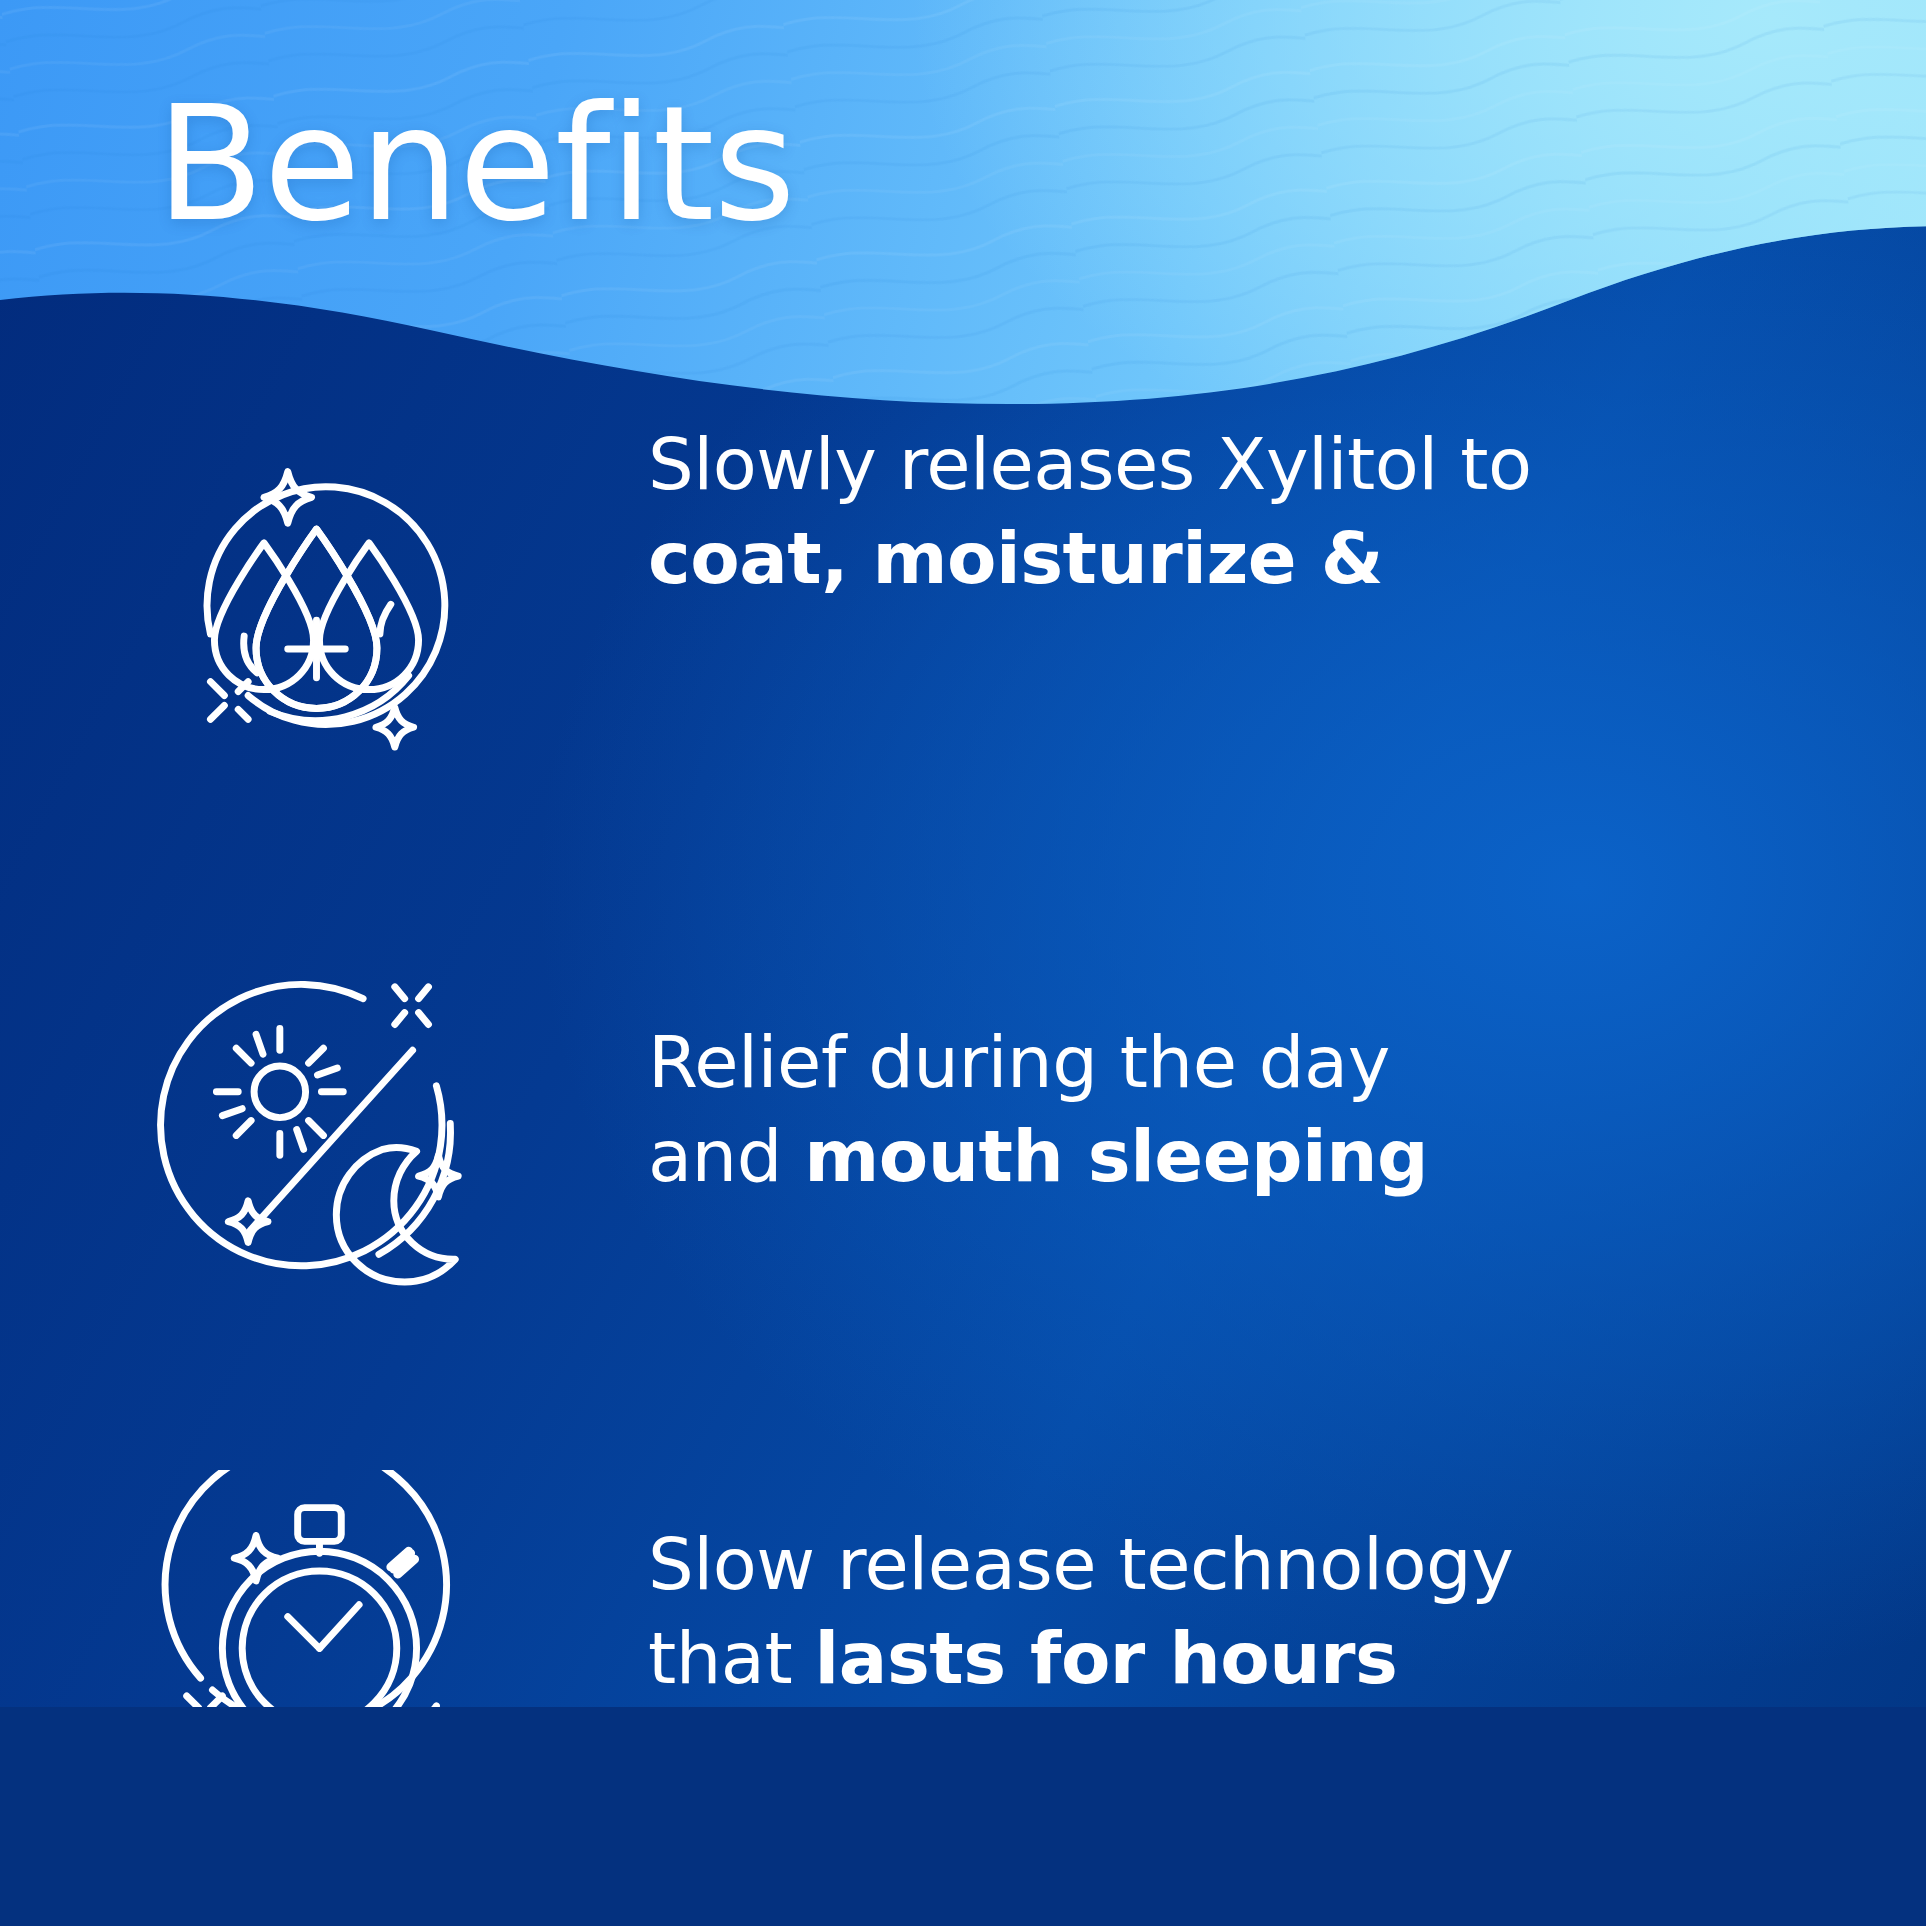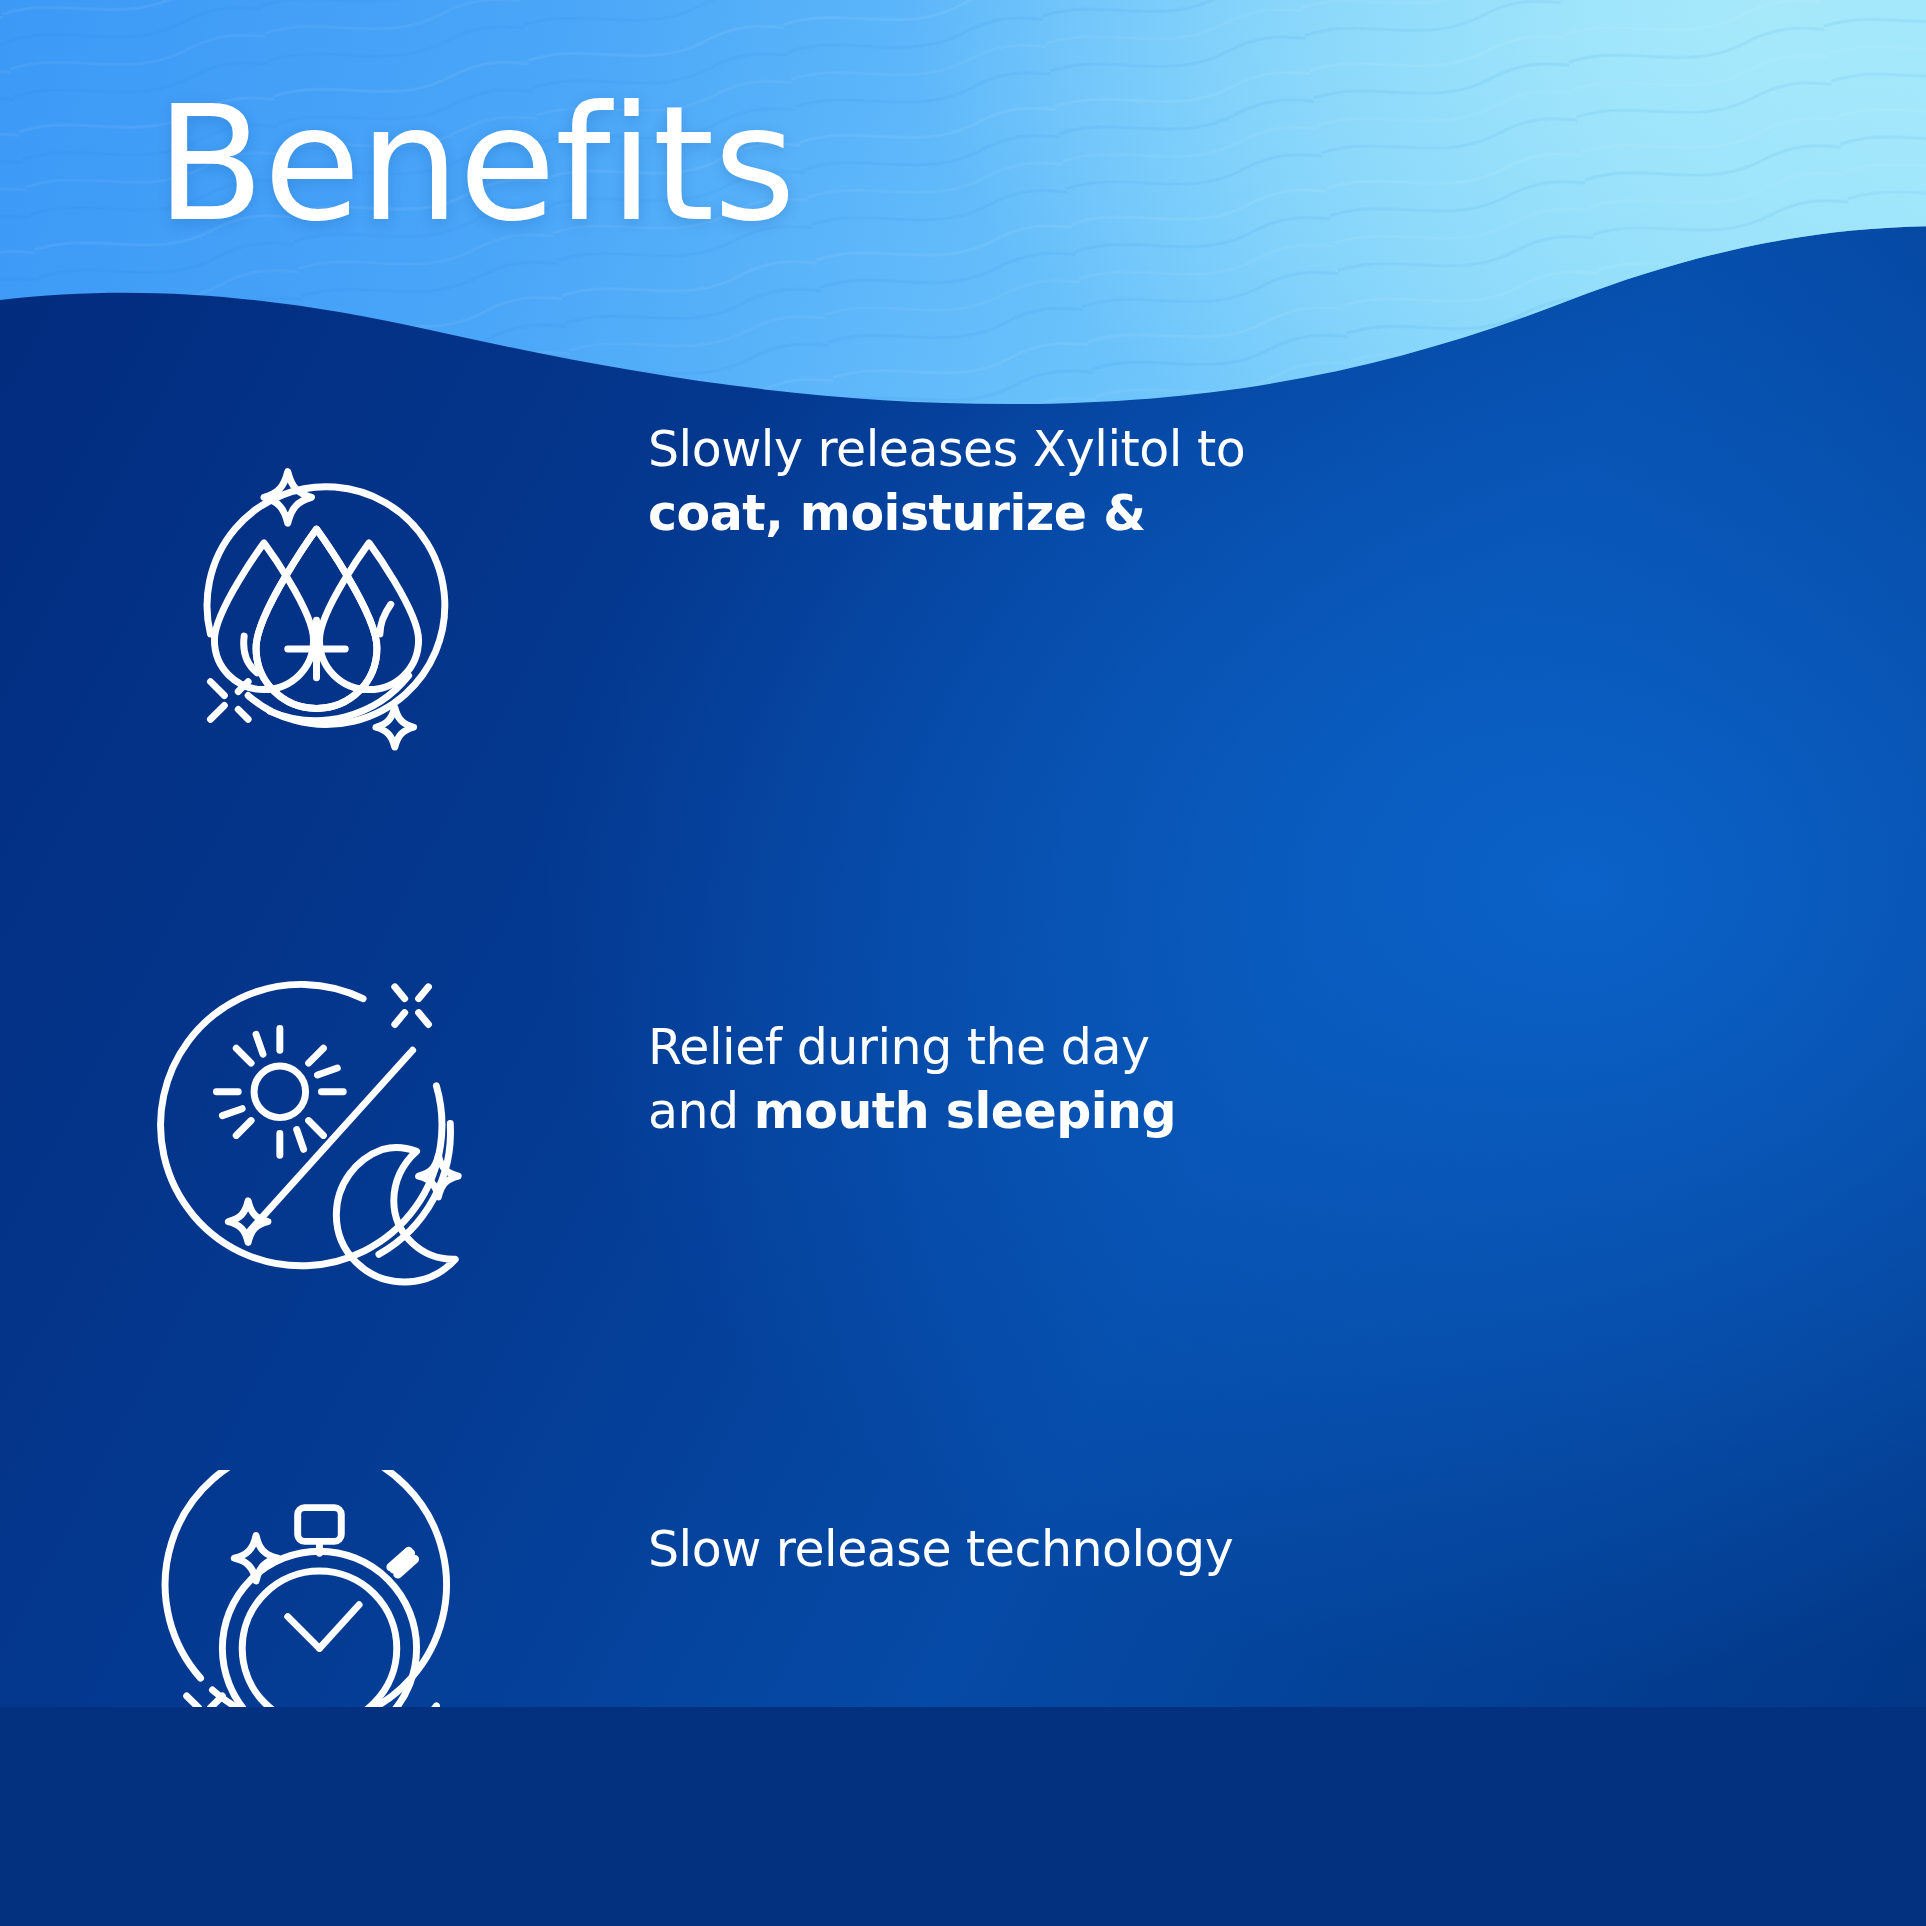--- a/index.html
+++ b/index.html
@@ -65,21 +65,21 @@
     width:327px;height:327px;
     flex:0 0 327px;
   }
   .icon-box svg{display:block;width:100%;height:100%;}
 
   .row-text{
     position:absolute;left:648px;
     width:1198px;
     color:#ffffff;
     font-family:"DejaVu Sans", sans-serif;
-    font-size:49px;
+    font-size:72px;
     line-height:1.30;
     font-weight:400;
     letter-spacing:-0.5px;
   }
   .row-1 .row-text{top:-8px;}
   .row-2 .row-text{top:51px;}
   .row-3 .row-text{top:48px;}
   .row-text b{font-weight:700;}
 </style>
 </head>
@@ -201,18 +201,19 @@
 
           <path d="M104 66 C107 80 113 86 126 89 C113 92 107 98 104 112 C101 98 95 92 82 89 C95 86 101 80 104 66 Z"></path>
 
           <path d="M288 258 C291 272 297 278 310 281 C297 284 291 290 288 304 C285 290 279 284 266 281 C279 278 285 272 288 258 Z"></path>
 
           <path d="M34 228 L46 240 M58 254 L70 266 M70 228 L58 240 M46 254 L34 266"></path>
         </svg>
       </div>
       <div class="row-text">
           <div><span>Slow release technology</span></div>
+          <div><span>that </span><b>lasts for hours</b></div>
         </div>
     </div>
 
   </div>
 </div>
 
 
 </body></html>

